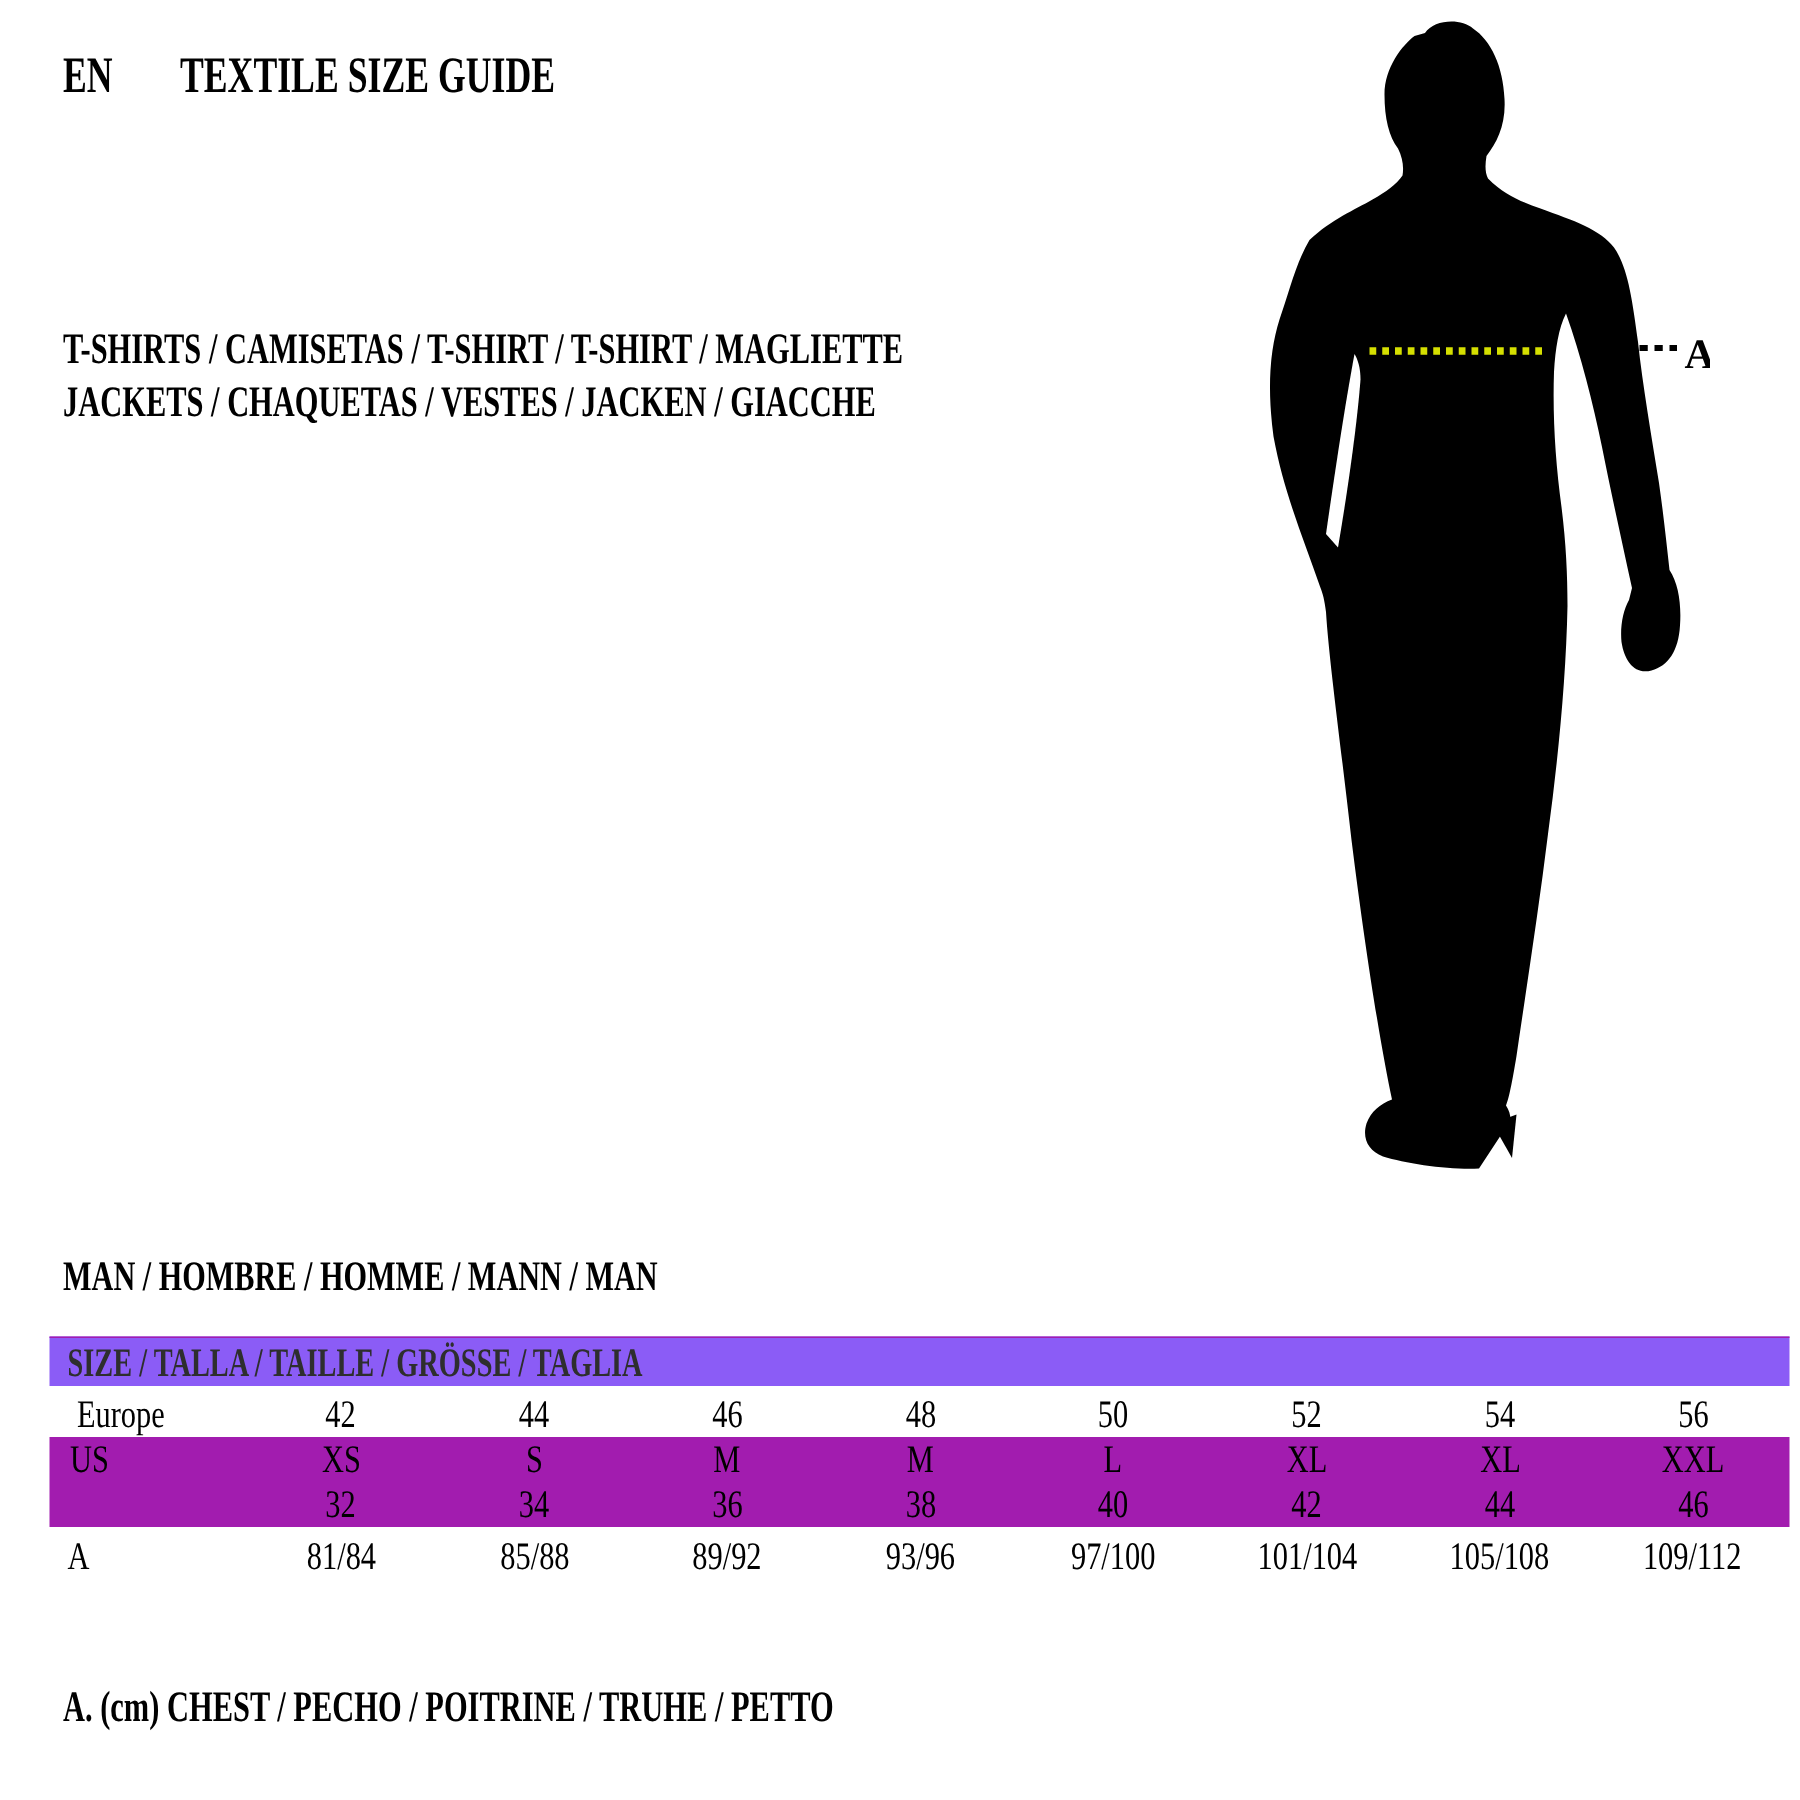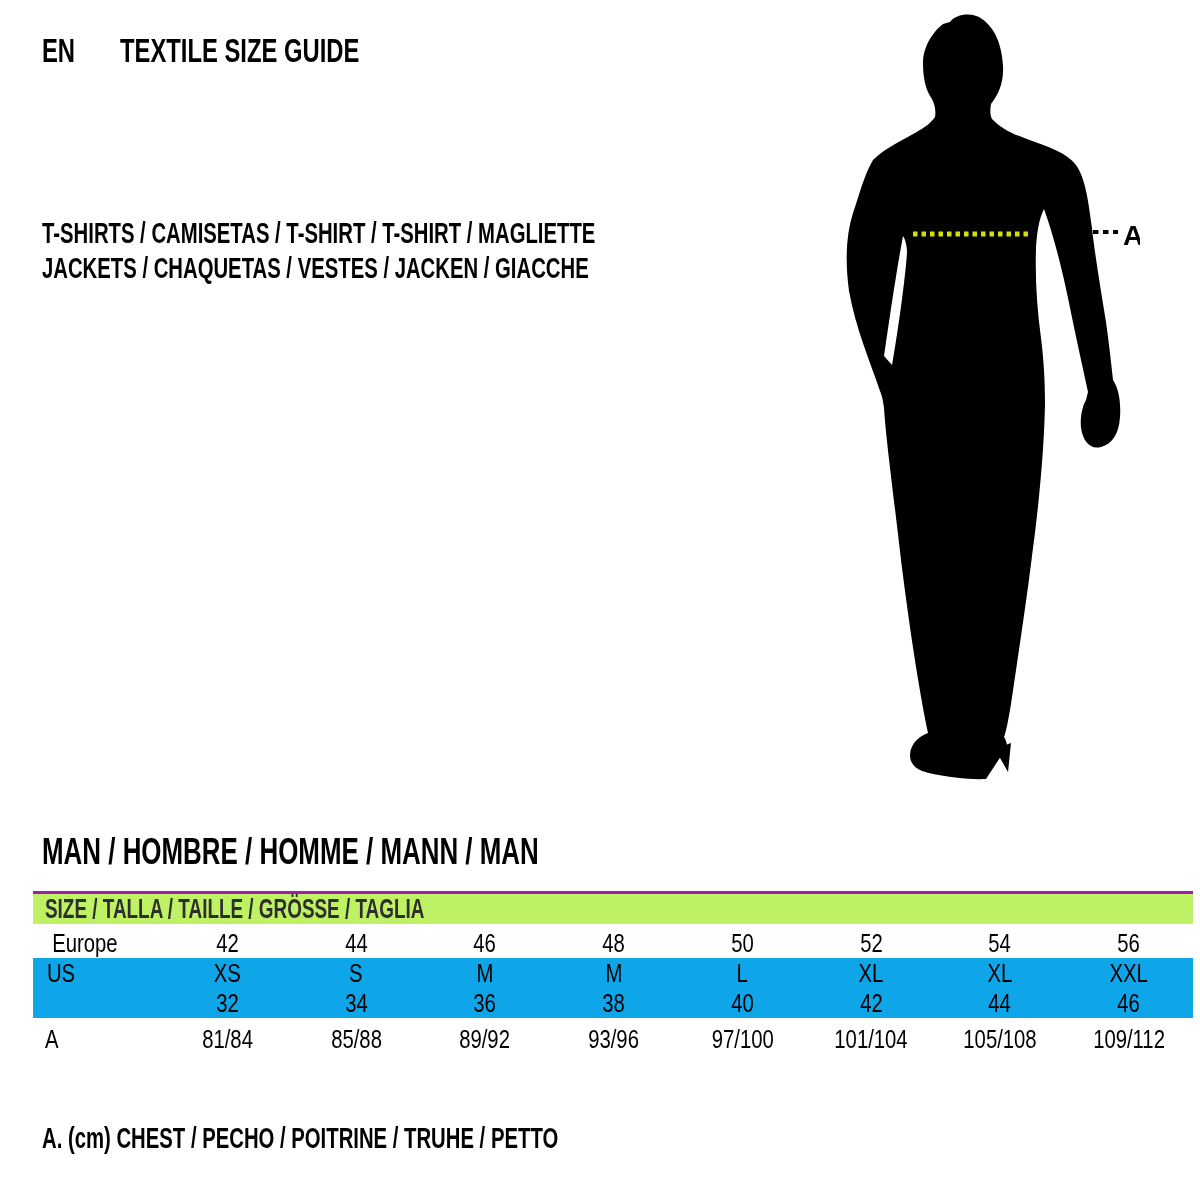--- a/index.html
+++ b/index.html
@@ -4,52 +4,52 @@
 <style>
   html, body {
     margin: 0;
     padding: 0;
     width: 1200px;
     height: 1200px;
     background: #ffffff;
     font-family: "Liberation Sans", sans-serif;
     color: #000;
   }
-  .page { position: relative; width: 1200px; height: 1200px; overflow: hidden; }
+  .page { position: relative; width: 1200px; height: 1200px; overflow: hidden; font-family: Liberation Serif, serif; }
 
   
   .cond  { display: inline-block; transform: scaleX(0.70); transform-origin: 0 50%; white-space: nowrap; }
   .cond72{ display: inline-block; transform: scaleX(0.72); transform-origin: 0 50%; white-space: nowrap; }
   .condc { display: inline-block; transform: scaleX(0.78); transform-origin: 50% 50%; white-space: nowrap; }
 
   
   .lang-block { position: absolute; left: 42px; top: 33px; }
   .lang-row   { display: flex; height: 35px; align-items: center; font-size: 34px; font-weight: 700; }
   .lang-code-cell  { width: 78px; }
   .lang-title-cell { }
 
   
   .categories { position: absolute; left: 42px; top: 216px; }
   .cat-line   { height: 35px; display: flex; align-items: center; font-size: 29px; font-weight: 700; }
 
   
   .figure-svg { position: absolute; left: 840px; top: 0; }
 
   
-  .section-title { position: absolute; left: 42px; top: 836px; height: 32px; display: flex; align-items: center;
-                   font-size: 36px; font-weight: 700; }
+  .section-title { position: absolute; left: 42px; top: 836px; height: 32px; display: flex; 
+                   font-size: 28px; font-weight: 700; }
 
   
   .size-table { position: absolute; left: 33px; top: 891px; width: 1160px; }
-  .table-header { height: 33px; background: #bef264; border-top: 3px solid #a21caf; box-sizing: border-box;
+  .table-header { height: 33px; background: #8b5cf6; border-top: 1px solid #a21caf; box-sizing: border-box;
                   display: flex; align-items: center; padding-left: 12px;
                   font-size: 27px; font-weight: 700; color: #2e2e2e; }
-  .trow  { display: flex; height: 30px; align-items: center; font-size: 26px; font-weight: 400; }
+  .trow  { display: flex; height: 30px; font-size: 26px; font-weight: 400; }
   .trow.first  { margin-top: 4px; }
-  .trow.shaded { background: #0ea5e9; }
+  .trow.shaded { background: #a21caf; }
   .trow.last   { margin-top: 5px; height: 32px; }
   .tlabel { width: 130px; padding-left: 10px; box-sizing: border-box; }
   .tcell  { flex: 1; text-align: center; }
 
   
   .footnote { position: absolute; left: 42px; top: 1090px; height: 34px; display: flex; align-items: center;
               font-size: 29px; font-weight: 700; margin-top: 31px; }
 </style>
 </head>
 <body>

